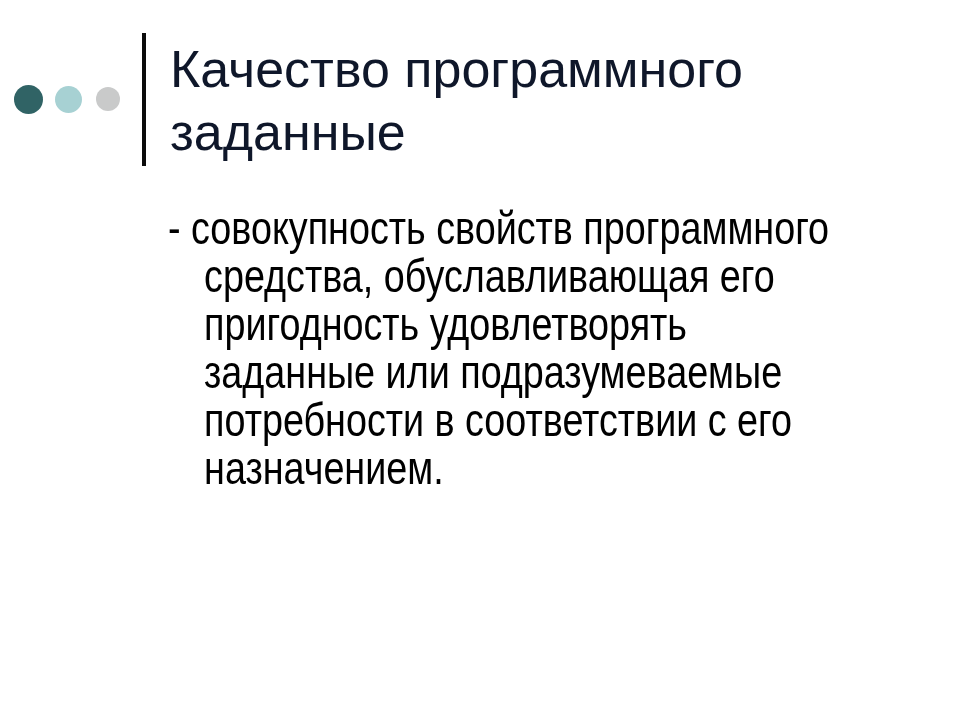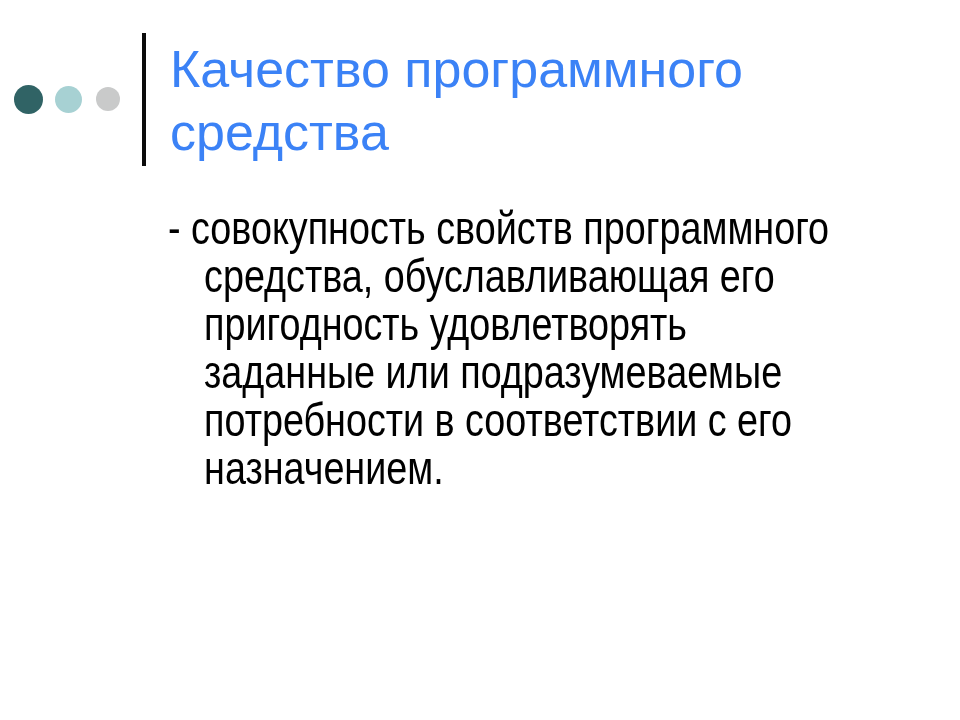--- a/index.html
+++ b/index.html
@@ -64,23 +64,23 @@
 <body>
 
 <div class="slide">
 
   <span class="dot dot-1" style="background-color: rgb(48, 99, 101);"></span>
   <span class="dot dot-2" style="background-color: rgb(167, 209, 211);"></span>
   <span class="dot dot-3" style="background-color: rgb(201, 202, 202);"></span>
 
   <div class="accent-bar" style="background-color: rgb(11, 11, 11);"></div>
 
-  <div class="title" style="color: #3b82f6;">
+  <div class="title" style="color: #0f172a;">
     <div class="line">Качество программного</div>
-    <div class="line">средства</div>
+    <div class="line">заданные</div>
   </div>
 
   <div class="body-text" style="color: rgb(0, 0, 0);">
     <div class="line">- совокупность свойств программного</div>
     <div class="line cont">средства, обуславливающая его</div>
     <div class="line cont">пригодность удовлетворять</div>
     <div class="line cont">заданные или подразумеваемые</div>
     <div class="line cont">потребности в соответствии с его</div>
     <div class="line cont">назначением.</div>
   </div>

